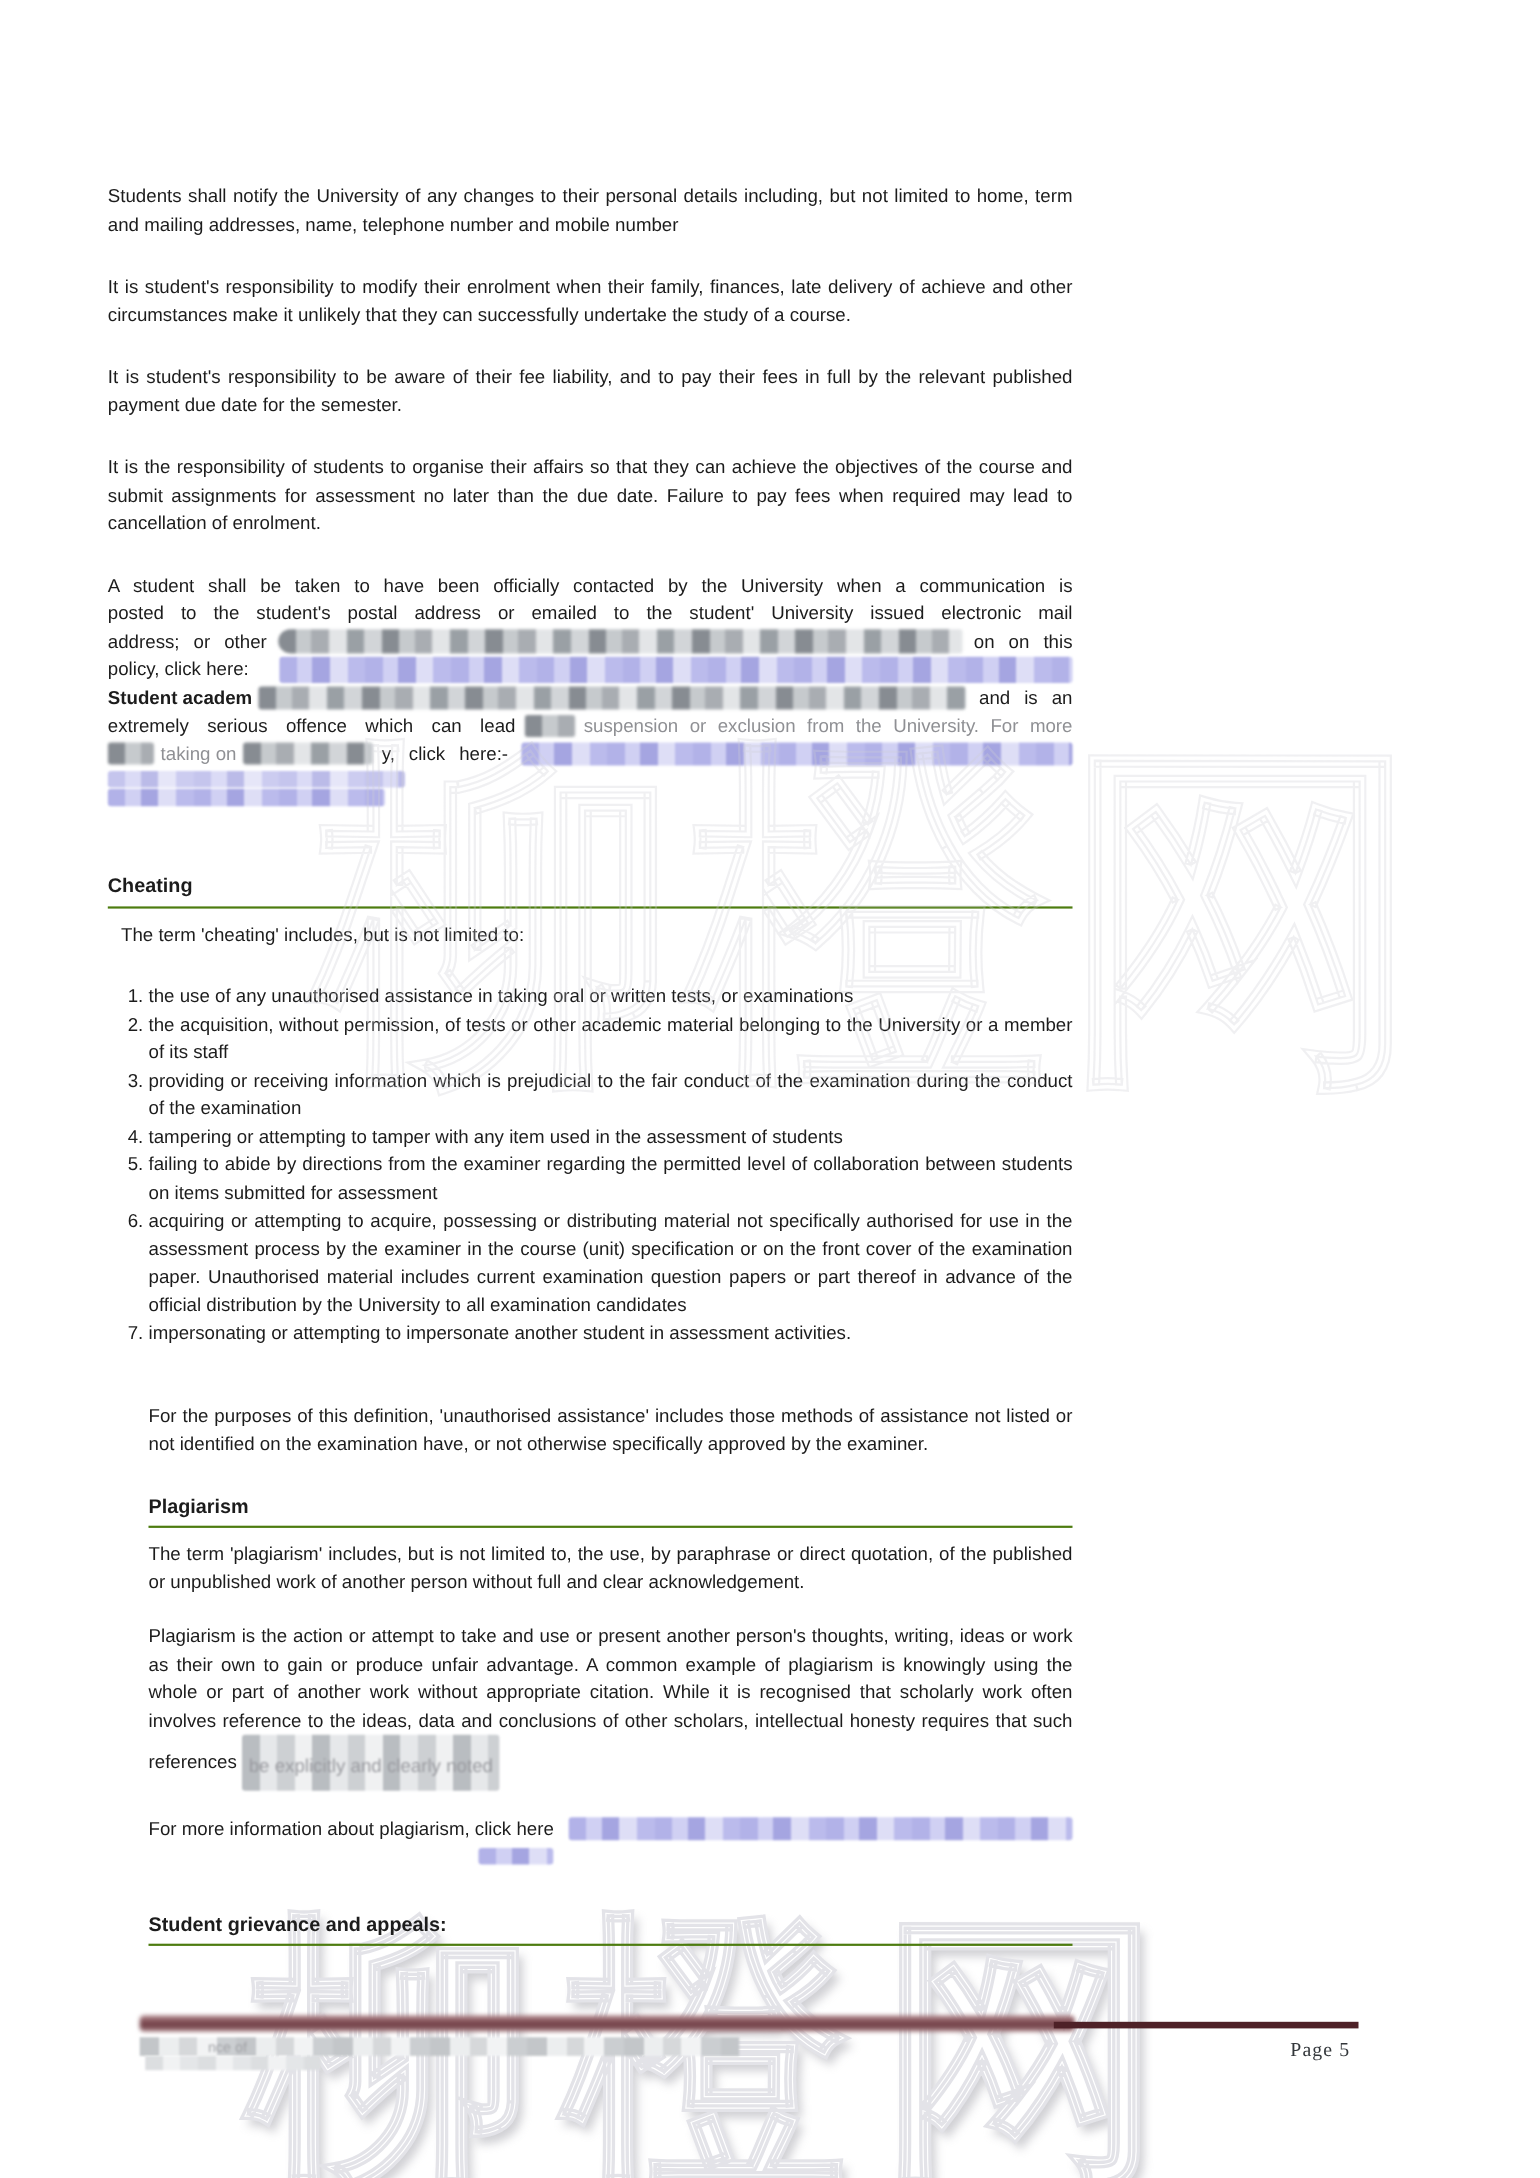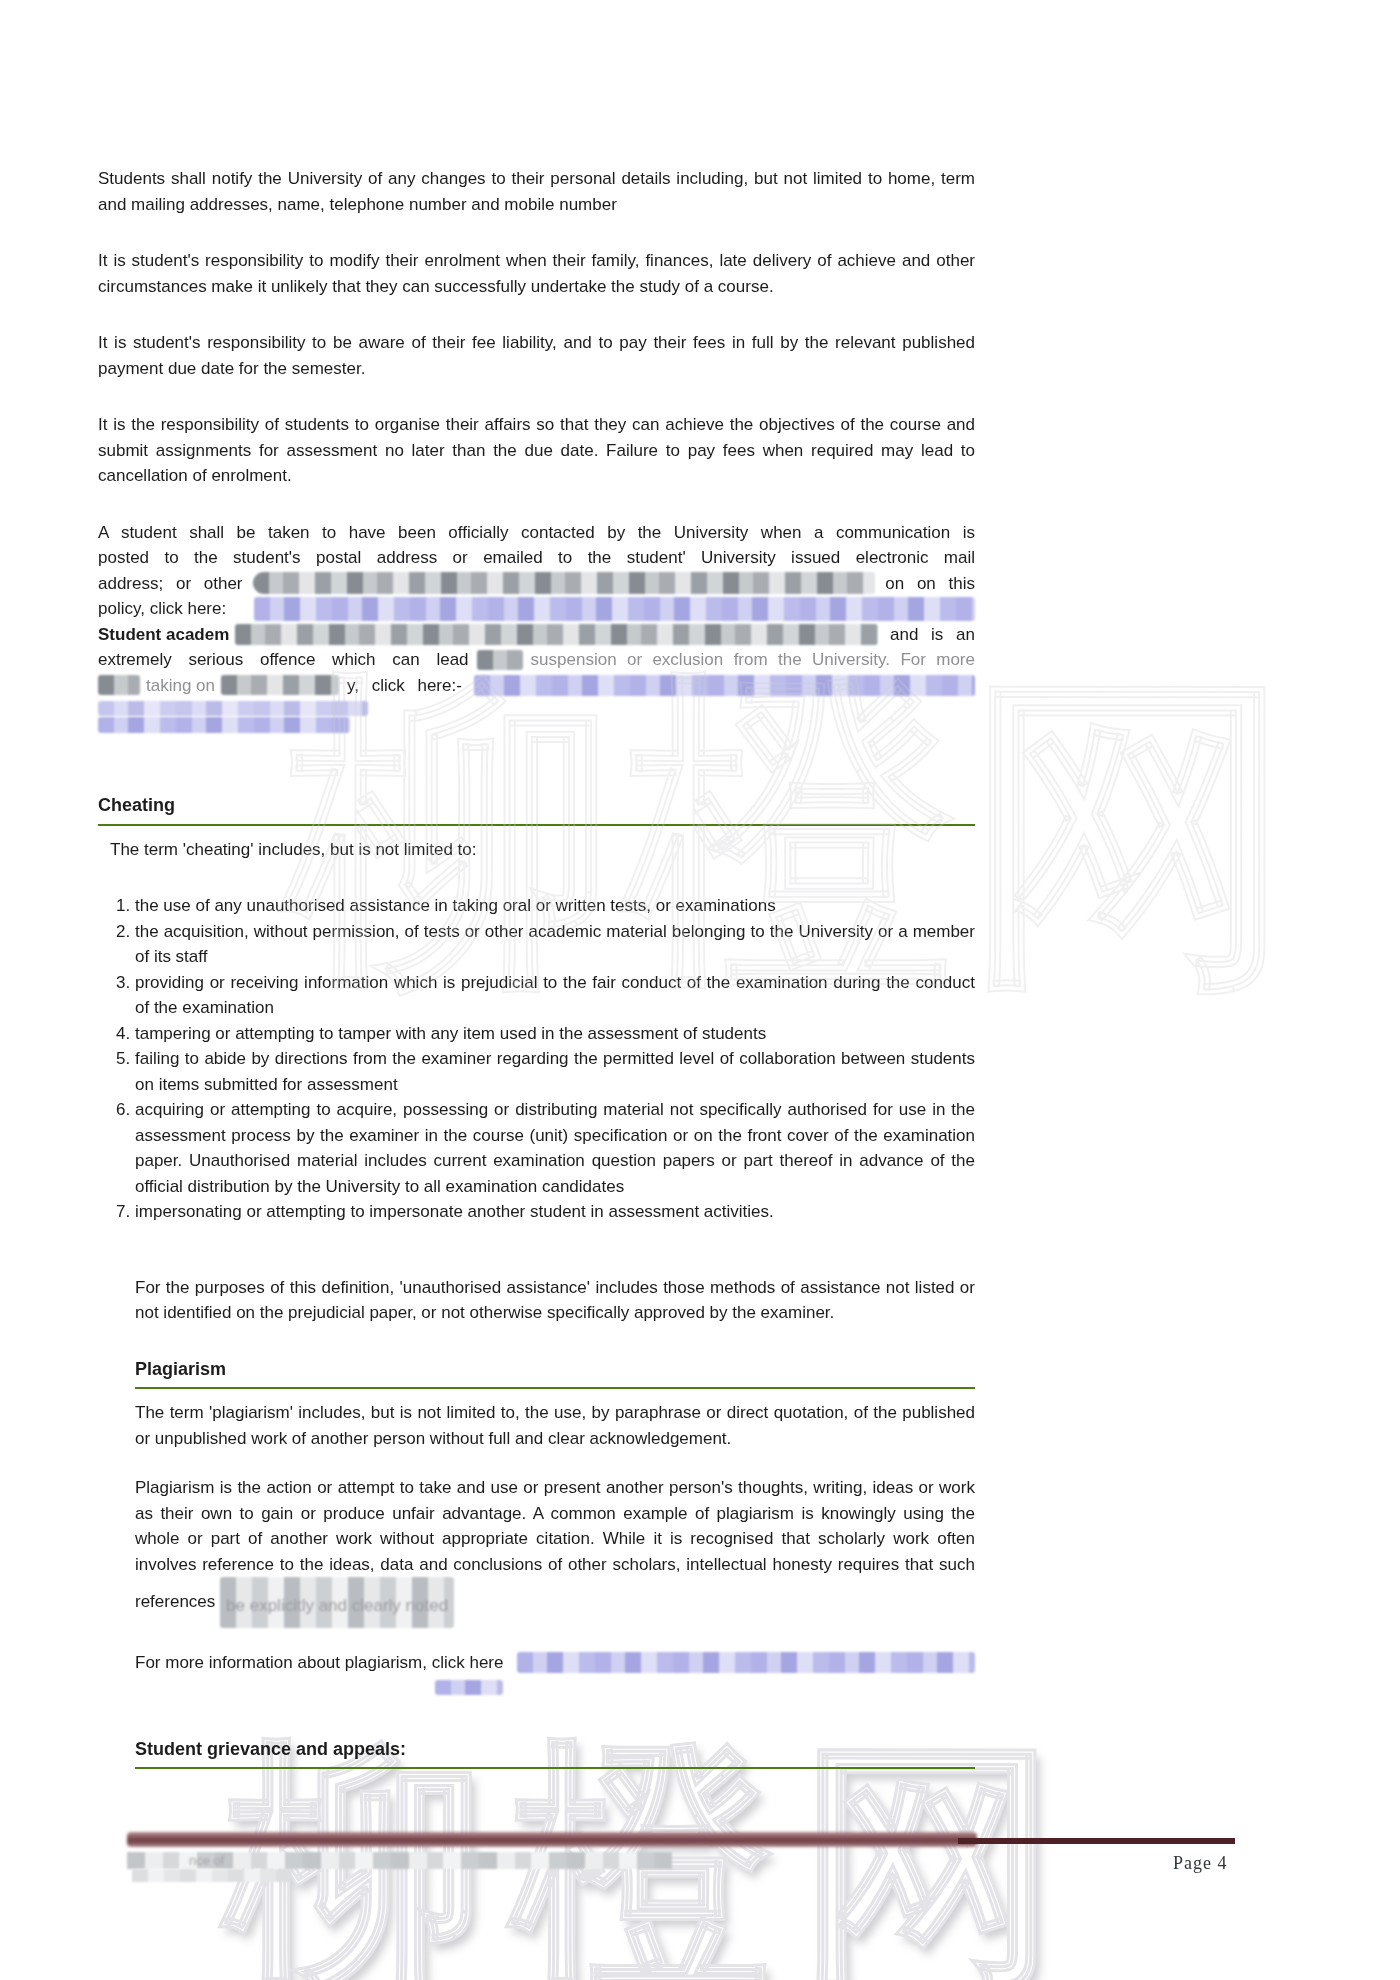--- a/index.html
+++ b/index.html
@@ -136,21 +136,21 @@
     <ol class="cheat">
       <li>the use of any unauthorised assistance in taking oral or written tests, or examinations</li>
       <li>the acquisition, without permission, of tests or other academic material belonging to the University or a member of its staff</li>
       <li>providing or receiving information which is prejudicial to the fair conduct of the examination during the conduct of the examination</li>
       <li>tampering or attempting to tamper with any item used in the assessment of students</li>
       <li>failing to abide by directions from the examiner regarding the permitted level of collaboration between students on items submitted for assessment</li>
       <li>acquiring or attempting to acquire, possessing or distributing material not specifically authorised for use in the assessment process by the examiner in the course (unit) specification or on the front cover of the examination paper. Unauthorised material includes current examination question papers or part thereof in advance of the official distribution by the University to all examination candidates</li>
       <li>impersonating or attempting to impersonate another student in assessment activities.</li>
     </ol>
 
-    <p class="para indent" style="margin-top:50px;">For the purposes of this definition, 'unauthorised assistance' includes those methods of assistance not listed or not identified on the prejudicial paper, or not otherwise specifically approved by the examiner.</p>
+    <p class="para indent" style="margin-top:50px;">For the purposes of this definition, 'unauthorised assistance' includes those methods of assistance not listed or not identified on the examination have, or not otherwise specifically approved by the examiner.</p>
 
     <div class="indent">
       <div class="rule-head" style="margin-top:30px;">
         <span>Plagiarism</span>
       </div>
       <p class="para" style="margin-bottom:24px;">The term 'plagiarism' includes, but is not limited to, the use, by paraphrase or direct quotation, of the published or unpublished work of another person without full and clear acknowledgement.</p>
       <p class="para" style="margin-bottom:0;">
         <span>Plagiarism is the action or attempt to take and use or present another person's thoughts, writing, ideas or work as their own to gain or produce unfair advantage. A common example of plagiarism is knowingly using the whole or part of another work without appropriate citation. While it is recognised that scholarly work often involves reference to the ideas, data and conclusions of other scholars, intellectual honesty requires that such references</span>
         <span class="redact-inline"><span>be explicitly and clearly noted</span></span>
       </p>
@@ -166,15 +166,15 @@
     </div>
 
   </div>
 
   <div class="footer-soft"></div>
   <div class="footer-dark"></div>
   <div class="footer-redact1">
     <span class="footer-faint">nce of</span>
   </div>
   <div class="footer-redact2"></div>
-  <div class="page-num">Page 4</div>
+  <div class="page-num">Page 5</div>
 
 </div>
 
 </body></html>

